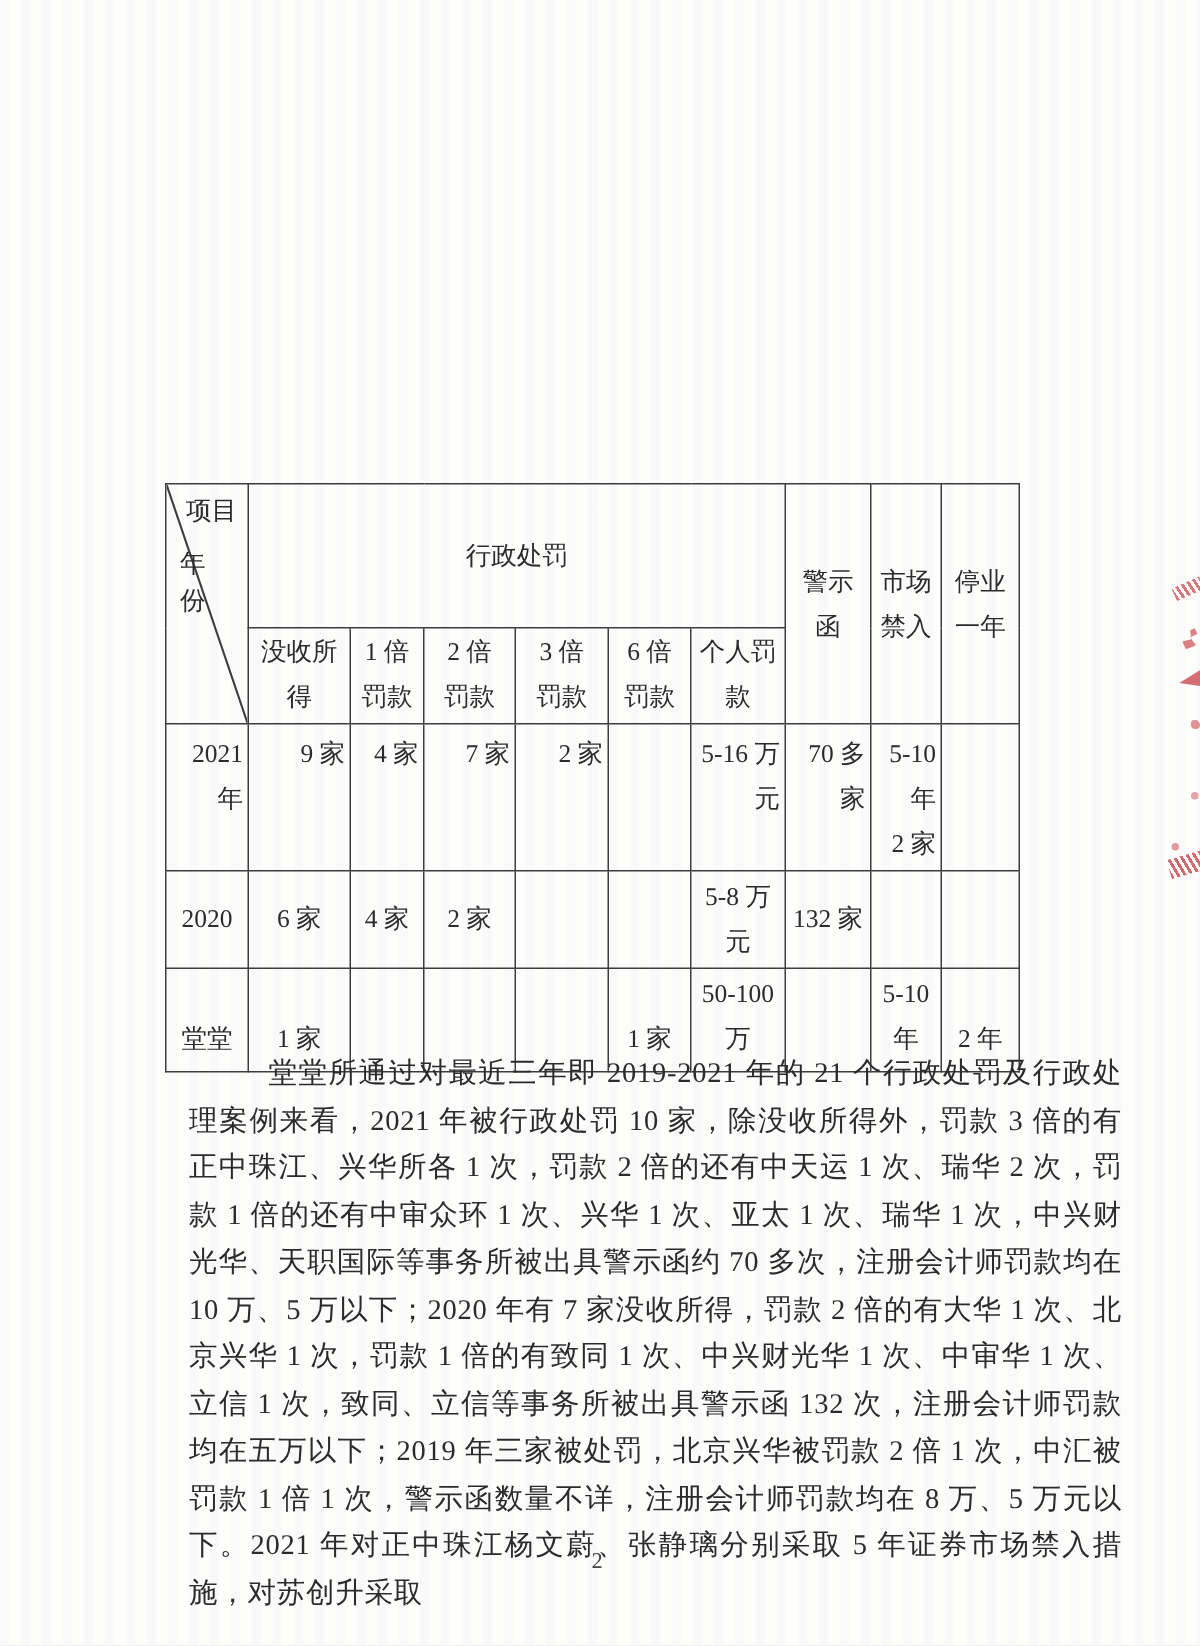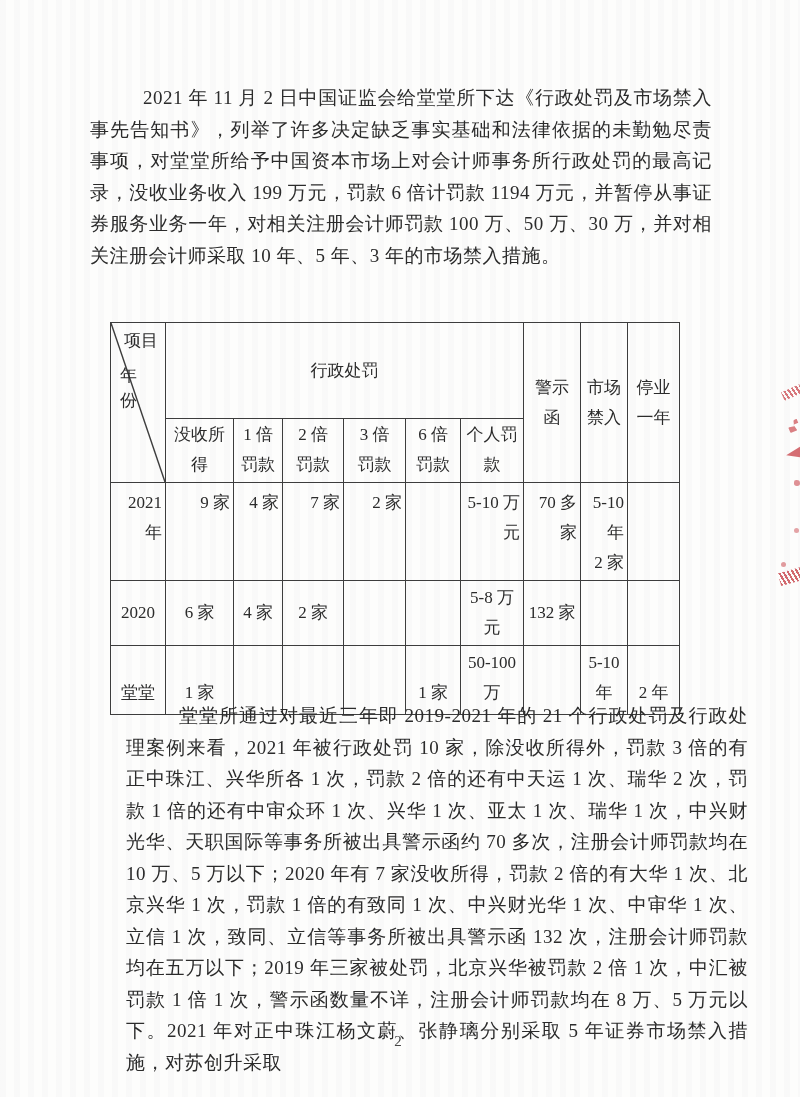--- a/index.html
+++ b/index.html
@@ -103,21 +103,20 @@
         background: repeating-linear-gradient(75deg, #c8444b 0 2px, rgba(255,255,255,0) 2px 4px);
         transform: rotate(-16deg); }
   .s7 { top: 562px; right: 14px; width: 5px; height: 5px; opacity: .55; background: #cb4a50;
         border-radius: 50%; }
 </style>
 </head>
 <body>
 
 <div class="page">
 
-  <p id="para1" class="para">2021 年 11 月 2 日中国证监会给堂堂所下达《行政处罚及市场禁入事先告知书》，列举了许多决定缺乏事实基础和法律依据的未勤勉尽责事项，对堂堂所给予中国资本市场上对会计师事务所行政处罚的最高记录，没收业务收入 199 万元，罚款 6 倍计罚款 1194 万元，并暂停从事证券服务业务一年，对相关注册会计师罚款 100 万、50 万、30 万，并对相关注册会计师采取 10 年、5 年、3 年的市场禁入措施。</p>
 
 
   <table class="penalty">
     <colgroup>
       <col style="width:55px">
         <col style="width:68px">
         <col style="width:49px">
         <col style="width:61px">
       <col style="width:62px">
         <col style="width:55px">
@@ -155,21 +154,21 @@
 罚款</td>
       <td class="pre">个人罚款</td>
     </tr>
     <tr class="r0">
       <td class="yr">2021 年</td>
       <td class="pre">9 家</td>
       <td class="pre">4 家</td>
       <td class="pre">7 家</td>
       <td class="pre">2 家</td>
       <td class="pre"></td>
-      <td class="pre">5-10 万
+      <td class="pre">5-16 万
 元</td>
       <td class="pre">70 多家</td>
       <td class="pre">5-10
 年
 2 家</td>
       <td class="pre"></td>
     </tr>
     <tr class="r1">
       <td class="yr">2020</td>
       <td class="pre">6 家</td>

